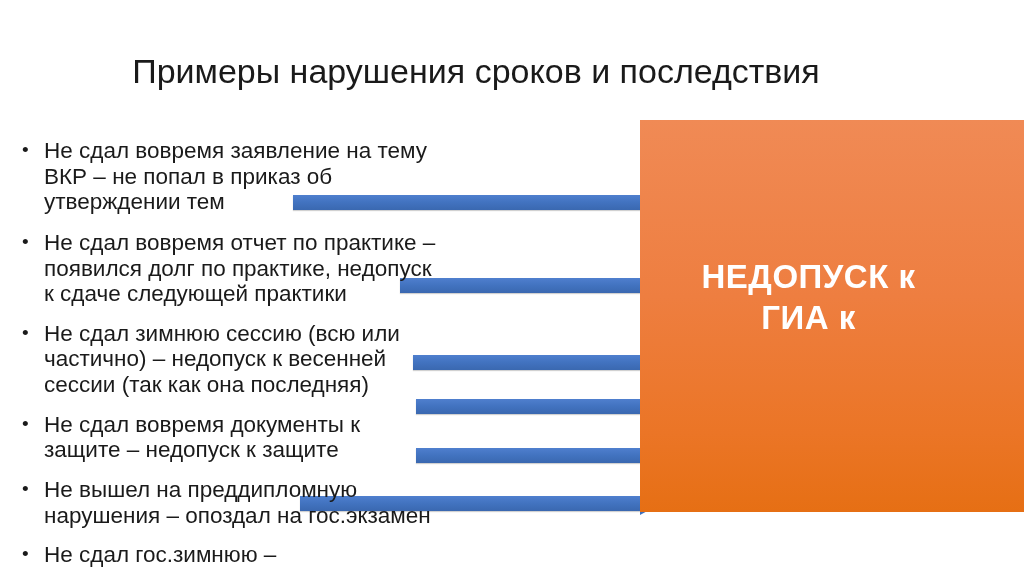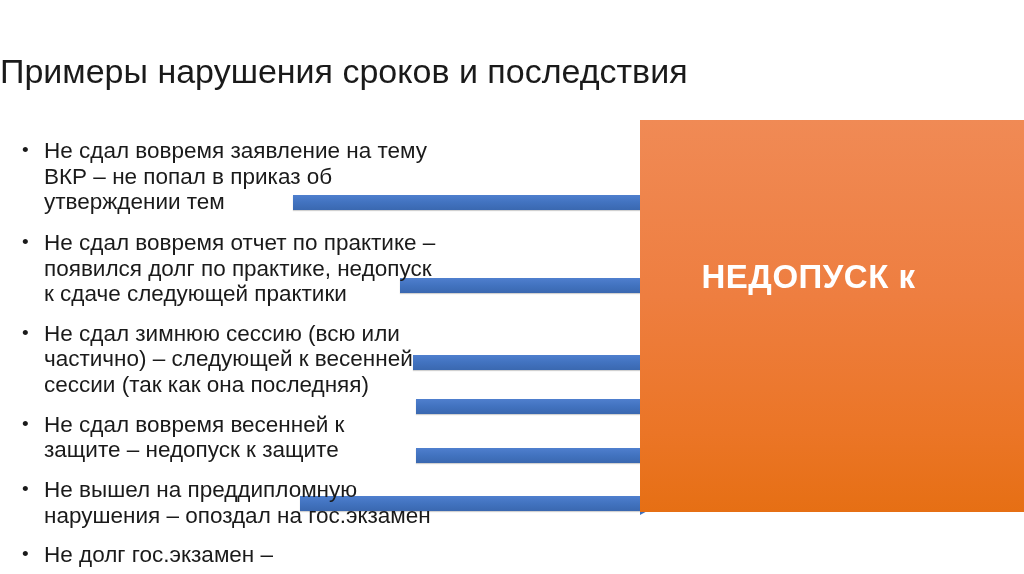--- a/index.html
+++ b/index.html
@@ -17,20 +17,21 @@
     background: #ffffff;
     overflow: hidden;
   }
 
   
   #slide-title {
     position: absolute;
     left: 0;
     top: 52px;
     width: 952px;
+    text-align: center;
     font-size: 34px;
     font-weight: 400;
     color: #1a1a1a;
     letter-spacing: 0px;
     white-space: nowrap;
   }
 
   
   #outcome-box {
     position: absolute;
@@ -144,20 +145,21 @@
   </div>
 
   <div class="arrow" style="left:300px; top:491px; width:362px;">
     <div class="shaft" style="width:340px;"></div>
     <div class="head" style="left:340px;"></div>
   </div>
 
   <div id="outcome-box">
     <div id="outcome-text">
       <span class="line">НЕДОПУСК к</span>
+      <span class="line">ГИА к</span>
     </div>
   </div>
 
   <div id="bullets">
 
     <div class="bullet-item" style="margin-bottom:15px;">
       <span class="bullet-marker">•</span>
       <span class="bullet-text">Не сдал вовремя заявление на тему
 ВКР – не попал в приказ об
 утверждении тем</span>
@@ -166,36 +168,36 @@
     <div class="bullet-item" style="margin-bottom:14px;">
       <span class="bullet-marker">•</span>
       <span class="bullet-text">Не сдал вовремя отчет по практике –
 появился долг по практике, недопуск
 к сдаче следующей практики</span>
     </div>
 
     <div class="bullet-item" style="margin-bottom:14px;">
       <span class="bullet-marker">•</span>
       <span class="bullet-text">Не сдал зимнюю сессию (всю или
-частично) – следующей к весенней
+частично) – недопуск к весенней
 сессии (так как она последняя)</span>
     </div>
 
     <div class="bullet-item" style="margin-bottom:14px;">
       <span class="bullet-marker">•</span>
-      <span class="bullet-text">Не сдал вовремя весенней к
+      <span class="bullet-text">Не сдал вовремя документы к
 защите – недопуск к защите</span>
     </div>
 
     <div class="bullet-item" style="margin-bottom:14px;">
       <span class="bullet-marker">•</span>
       <span class="bullet-text">Не вышел на преддипломную
 нарушения – опоздал на гос.экзамен</span>
     </div>
 
     <div class="bullet-item">
       <span class="bullet-marker">•</span>
-      <span class="bullet-text">Не долг гос.экзамен –</span>
+      <span class="bullet-text">Не сдал гос.зимнюю –</span>
     </div>
 
   </div>
 
 </div>
 
 </body></html>

